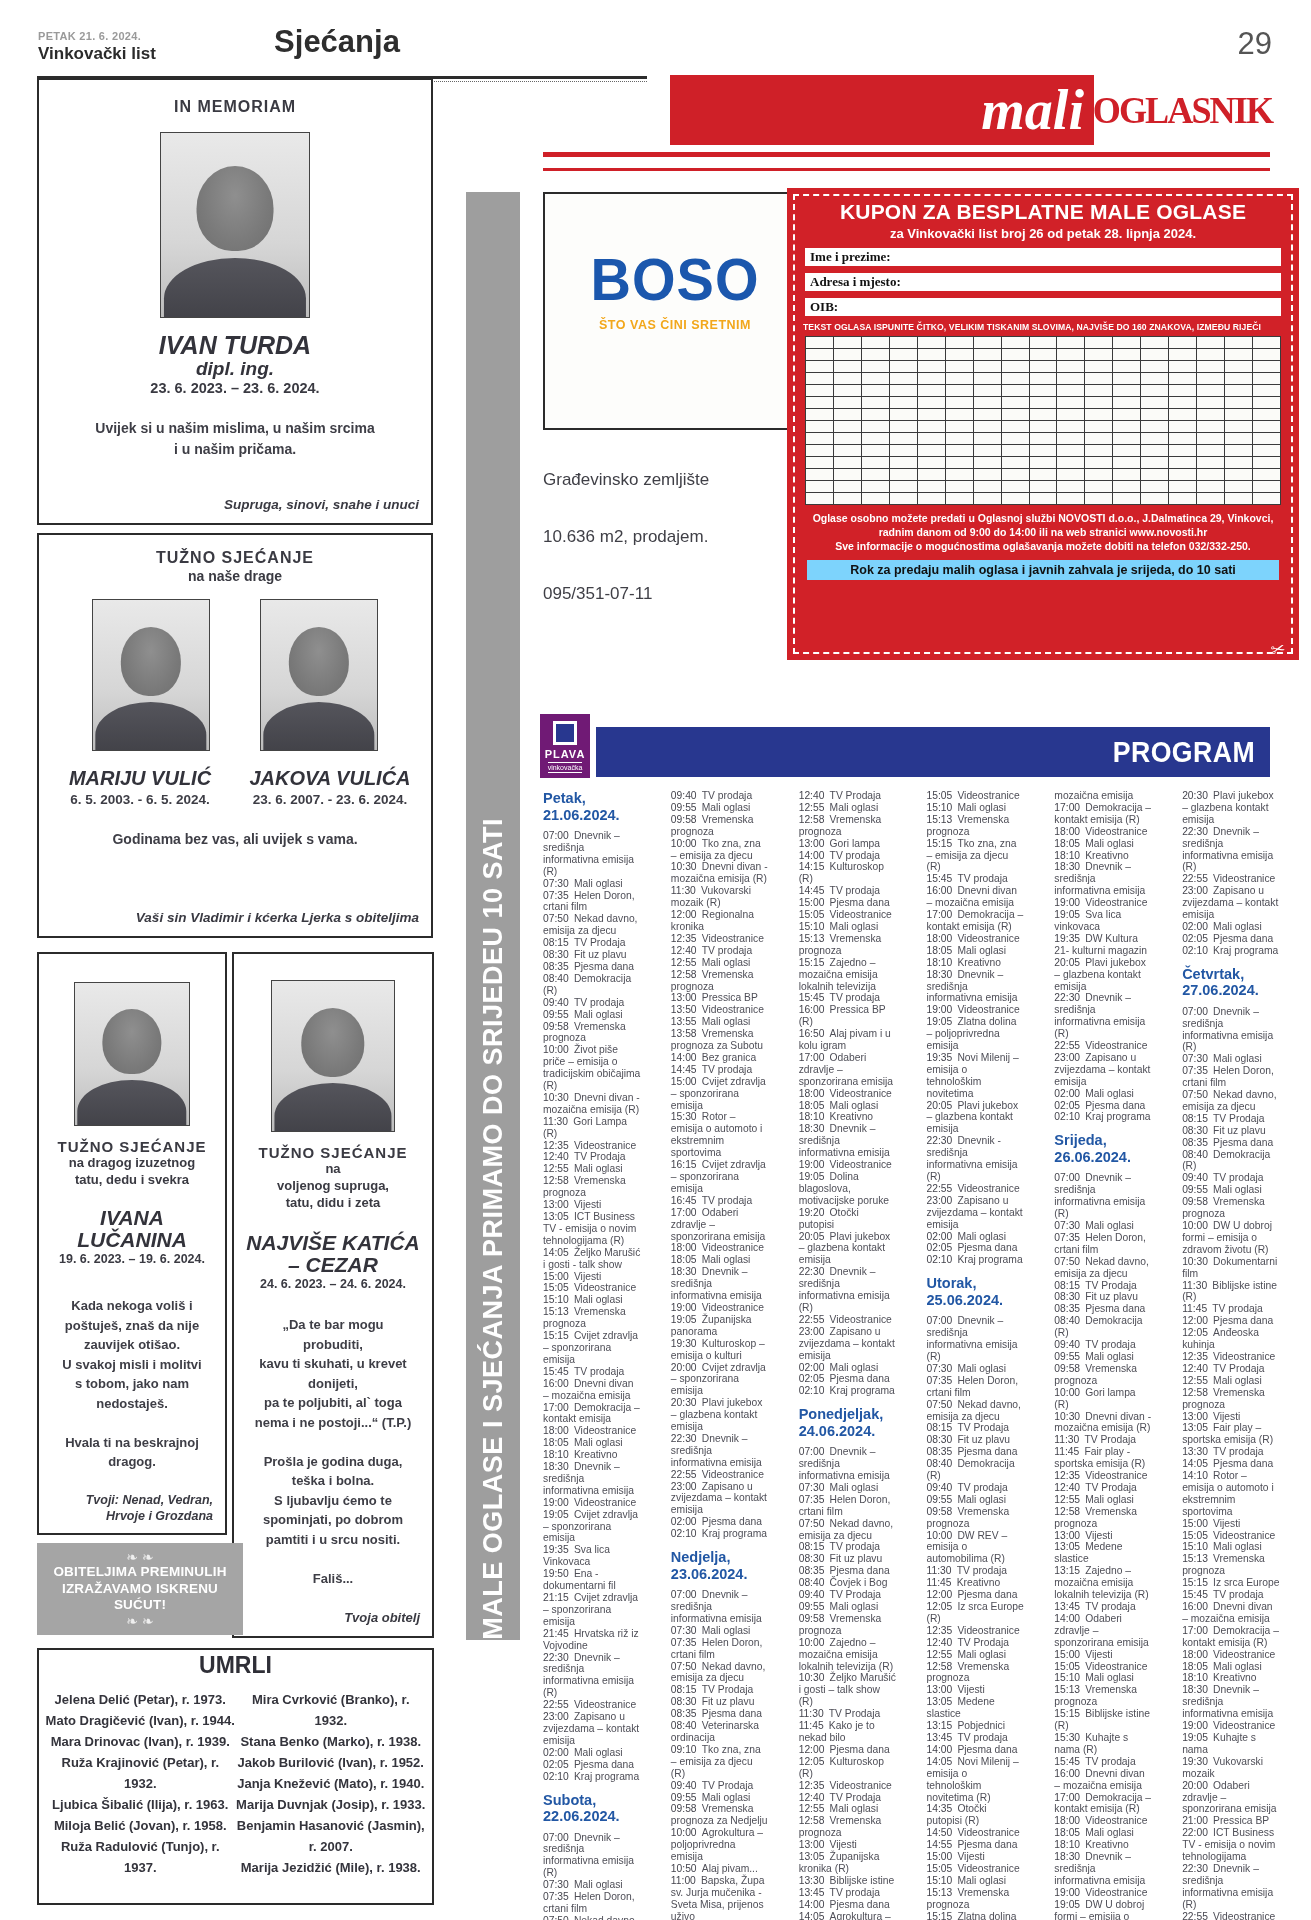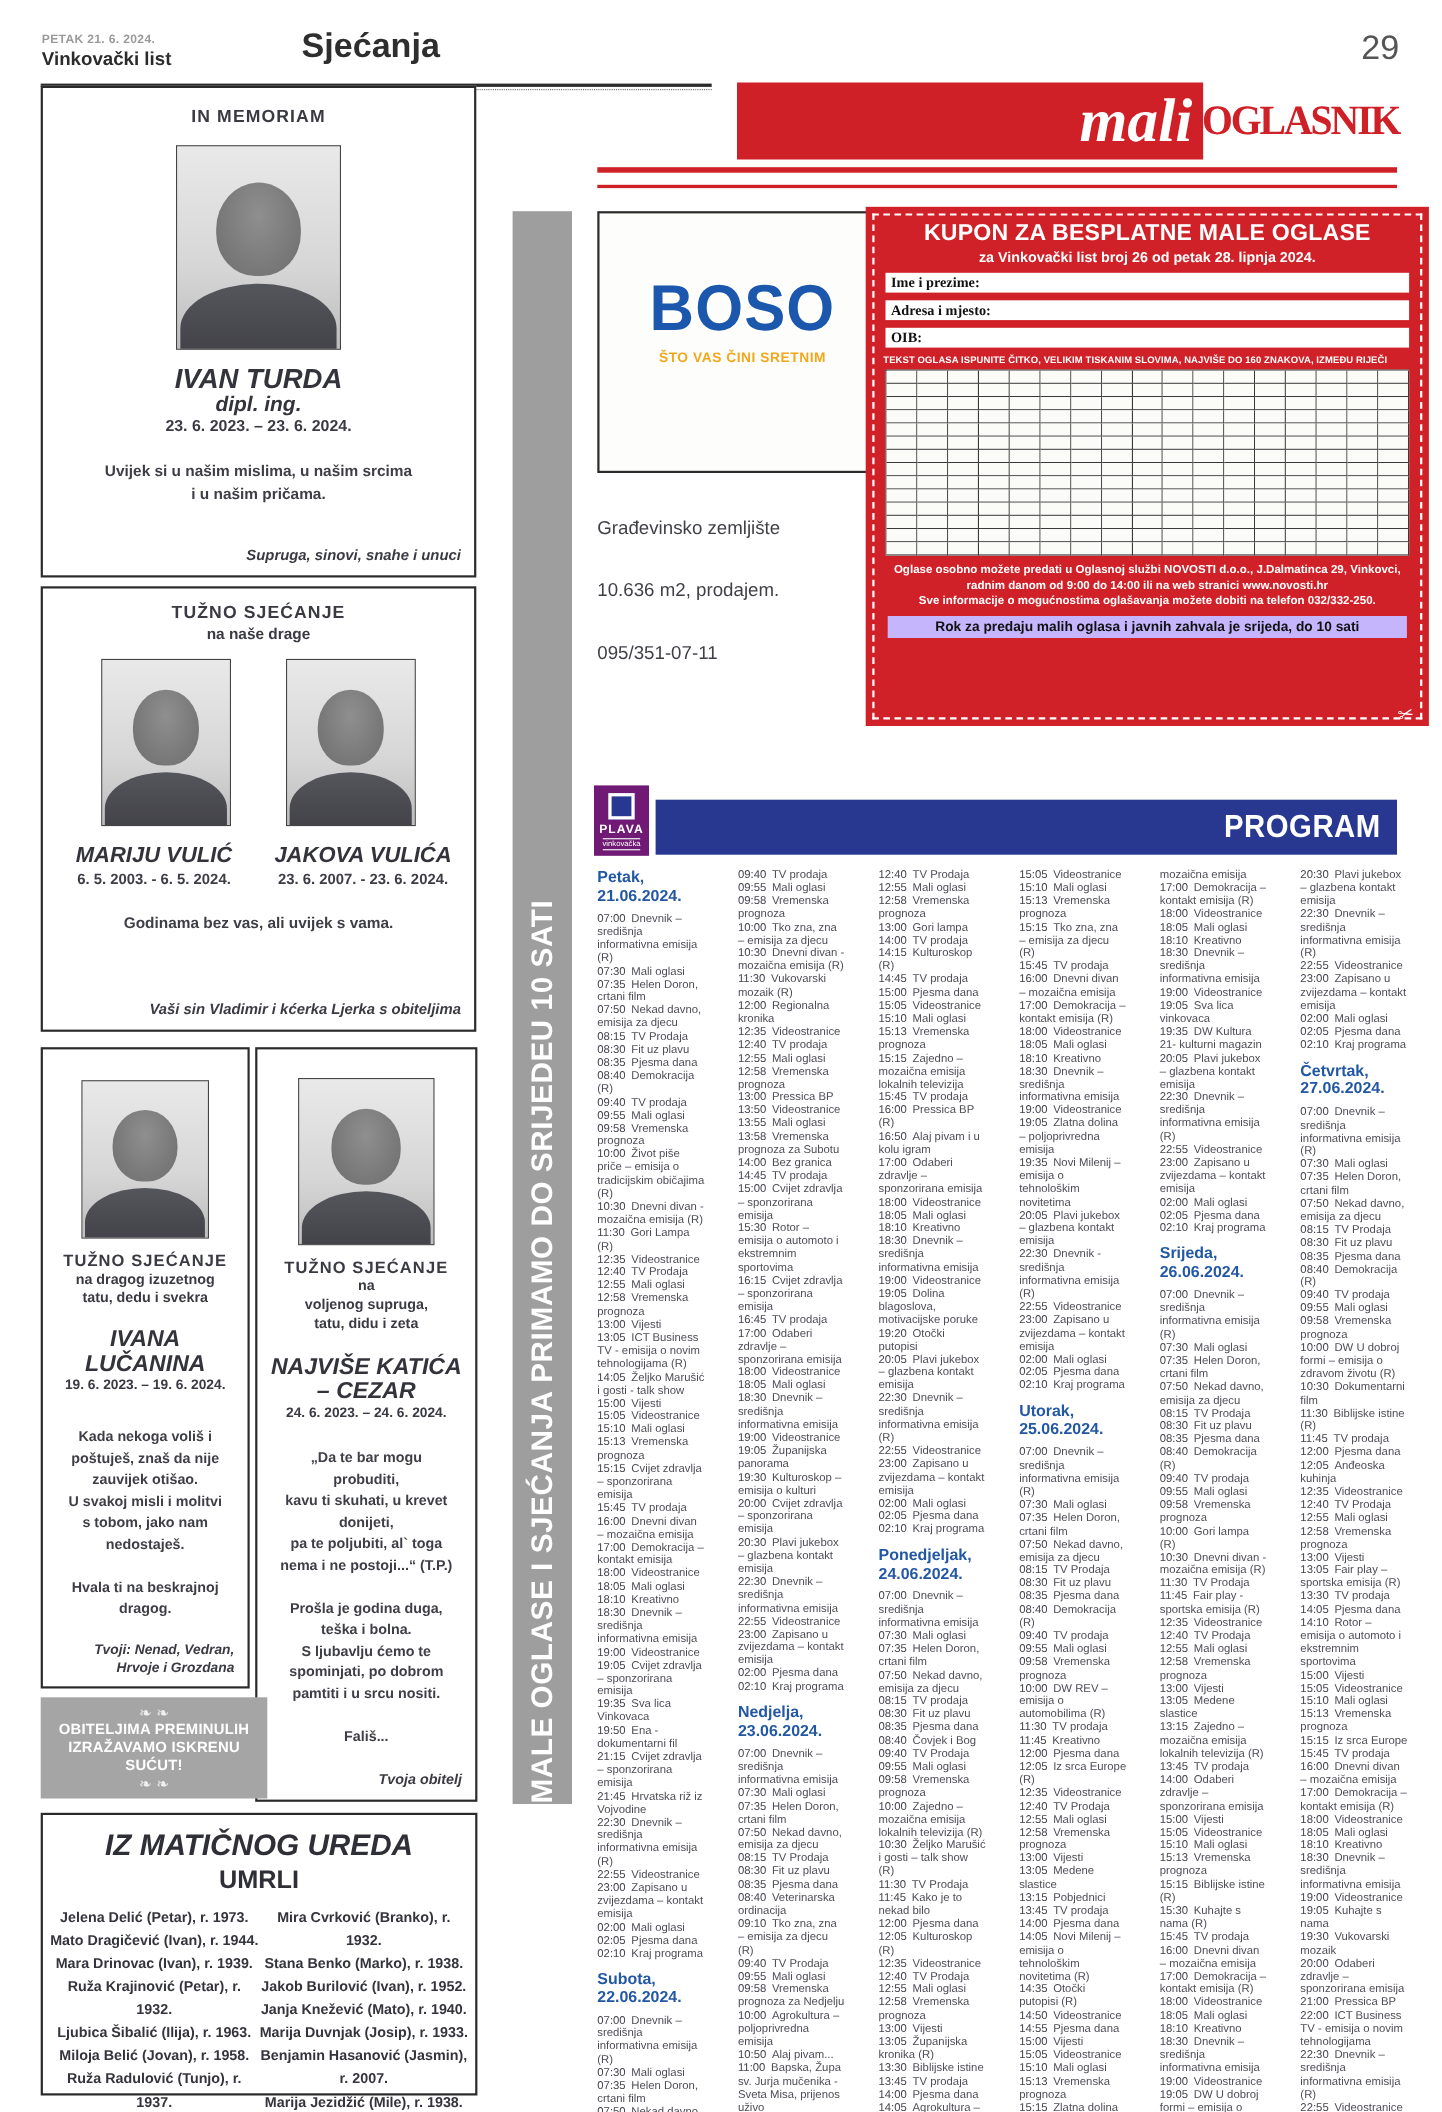--- a/index.html
+++ b/index.html
@@ -89,21 +89,21 @@
   .coupon-content{position:relative;padding:12px 16px 0 16px;}
   .c-title{text-align:center;font-weight:700;font-size:21px;letter-spacing:.2px;}
   .c-sub{text-align:center;font-weight:700;font-size:13px;margin-top:2px;}
   .c-field{background:#fff;margin:7px 2px 0 2px;height:18px;display:flex;align-items:center;}
   .c-field .lbl{font-family:"Liberation Serif",serif;font-weight:700;font-size:13px;color:#111;padding-left:5px;}
   .c-instr{font-weight:700;font-size:8.6px;margin-top:6px;text-align:left;letter-spacing:.1px;}
   .cgrid{margin:4px 2px 0 2px;display:grid;grid-template-columns:repeat(17,1fr);
          border-top:1px solid #3a3a3a;border-left:1px solid #3a3a3a;background:#fff;}
   .cgrid div{height:12px;border-right:1px solid #3a3a3a;border-bottom:1px solid #3a3a3a;background:#fbfbf8;}
   .c-notes{margin-top:6px;font-weight:700;font-size:10.5px;text-align:center;line-height:1.35;}
-  .c-deadline{background:#c4b5fd;color:#111;font-weight:700;font-size:12.5px;text-align:center;
+  .c-deadline{background:#7dd3fc;color:#111;font-weight:700;font-size:12.5px;text-align:center;
               margin:6px 4px 0 4px;padding:3px 17px;}
   .c-scissors{position:absolute;right:14px;bottom:0px;font-size:17px;color:#fff;transform:rotate(-15deg);}
 
   
   .novosti{position:absolute;left:540px;top:640px;width:730px;height:72px;background:#f0efeb;overflow:hidden;}
   .barcode{position:absolute;left:6px;top:0;width:160px;height:72px;
            background:repeating-linear-gradient(90deg,#15151a 0 5px,transparent 5px 11px);
            clip-path:polygon(0 0,100% 0,100% 34%,0 100%);}
   .novosti-text{position:absolute;left:178px;top:6px;font-weight:700;font-size:48px;color:#1c1c1f;
                 letter-spacing:-2px;}
@@ -229,21 +229,20 @@
   </div>
 
   <div class="condole" data-name="condolence-box">
     <div class="leaf" data-name="leaf-ornament-icon">❧ ❧</div>
     <div class="txt" data-name="condolence-text">OBITELJIMA PREMINULIH
 IZRAŽAVAMO  ISKRENU SUĆUT!</div>
     <div class="leaf" data-name="leaf-ornament-icon">❧ ❧</div>
   </div>
 
   <div class="registry" data-name="registry-box">
-    <div class="reg-title" data-name="registry-title">IZ MATIČNOG UREDA</div>
     <div class="reg-sub" data-name="registry-subtitle">UMRLI</div>
     <div class="reg-cols">
       <div class="reg-col" data-name="registry-column-1">
           <div class="rname" data-name="registry-name">Jelena Delić (Petar), r. 1973.</div>
           <div class="rname" data-name="registry-name">Mato Dragičević (Ivan), r. 1944.</div>
           <div class="rname" data-name="registry-name">Mara Drinovac (Ivan), r. 1939.</div>
           <div class="rname" data-name="registry-name">Ruža Krajinović (Petar), r. 1932.</div>
           <div class="rname" data-name="registry-name">Ljubica Šibalić (Ilija), r. 1963.</div>
           <div class="rname" data-name="registry-name">Miloja Belić (Jovan), r. 1958.</div>
           <div class="rname" data-name="registry-name">Ruža Radulović (Tunjo), r. 1937.</div>

